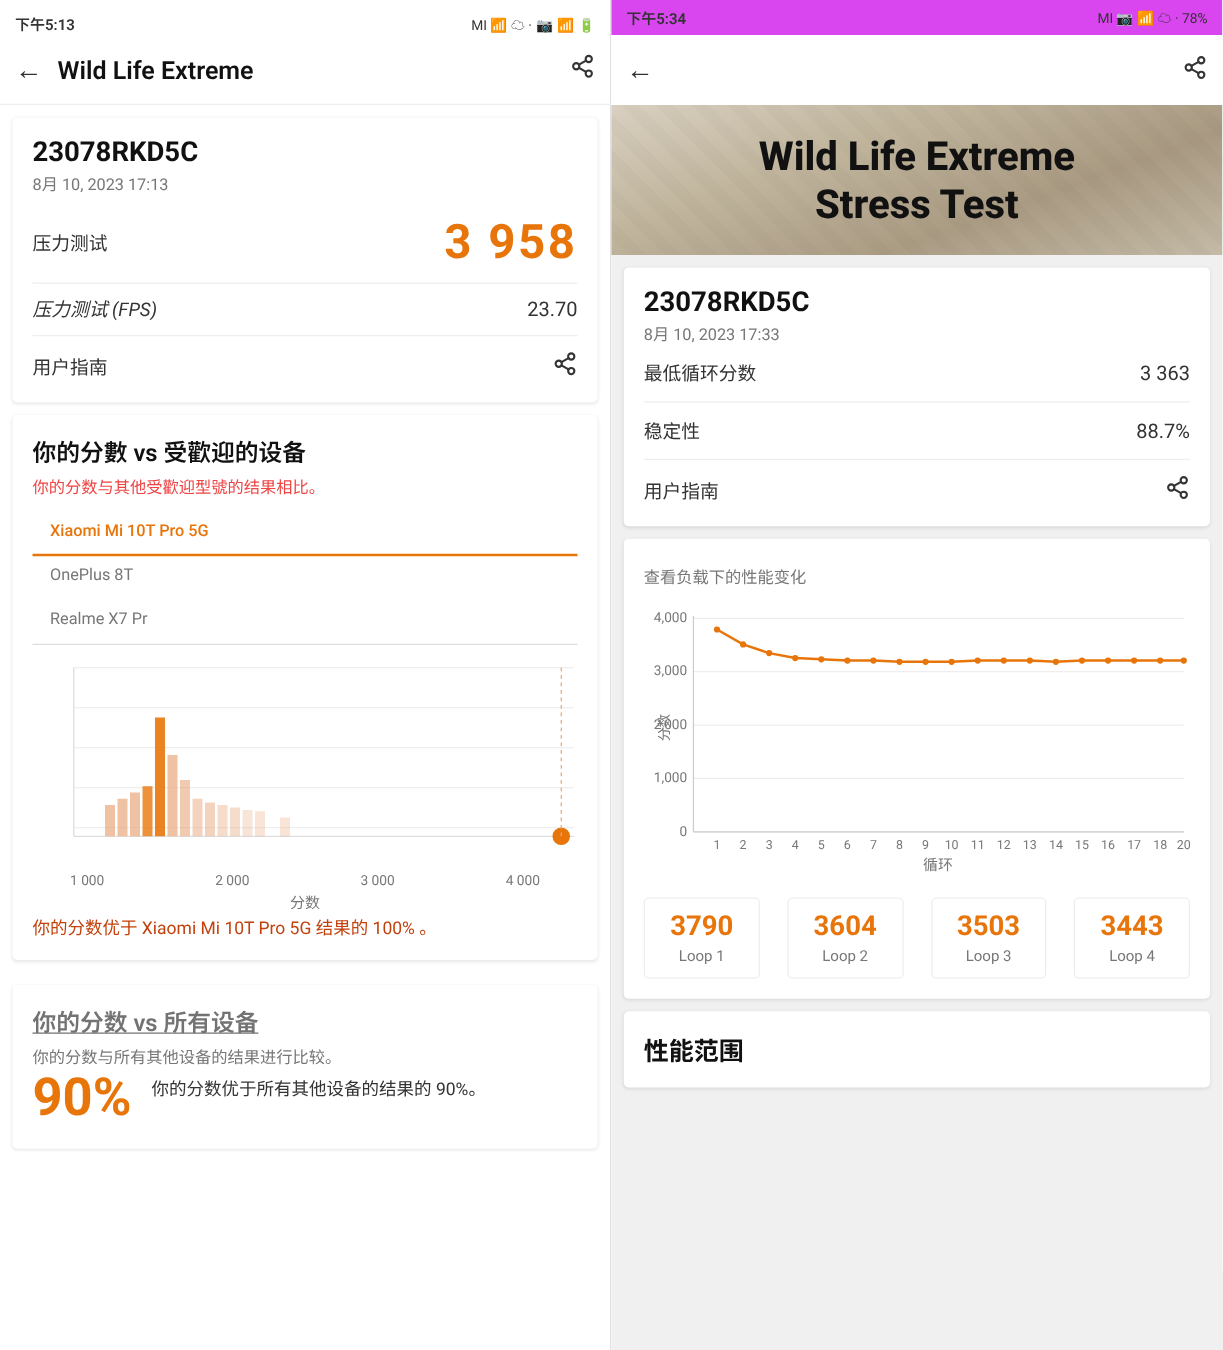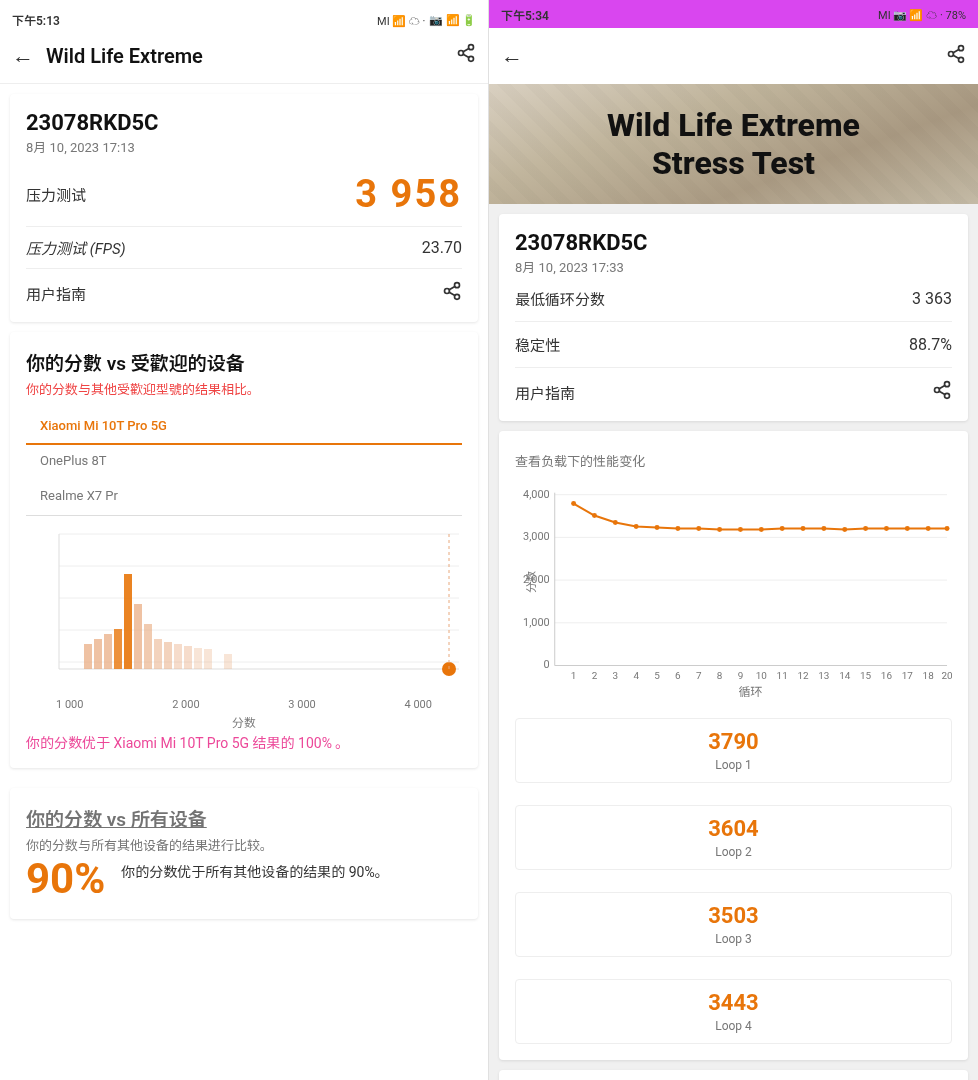--- a/index.html
+++ b/index.html
@@ -186,21 +186,21 @@
     }
     .chart-x-title {
       text-align: center;
       font-size: 12px;
       color: #777;
       margin-top: 2px;
     }
 
     .comparison-note {
       font-size: 14px;
-      color: #ec4899;
+      color: #c2410c;
       margin-top: 8px;
     }
 
     .all-devices-section {
       background: #fff;
       margin: 0 10px;
       padding: 16px;
       border-radius: 4px;
       box-shadow: 0 1px 3px rgba(0,0,0,0.1);
     }
@@ -356,21 +356,20 @@
 
     .stress-chart-area {
       margin-top: 12px;
       position: relative;
     }
 
     .loop-scores {
       display: flex;
       gap: 22px;
       margin-top: 12px;
-      flex-direction: column;
     }
     .loop-score-box {
       flex: 1;
       text-align: center;
       border: 1px solid #eee;
       border-radius: 4px;
       padding: 10px 4px;
     }
     .loop-score-num {
       font-size: 22px;

